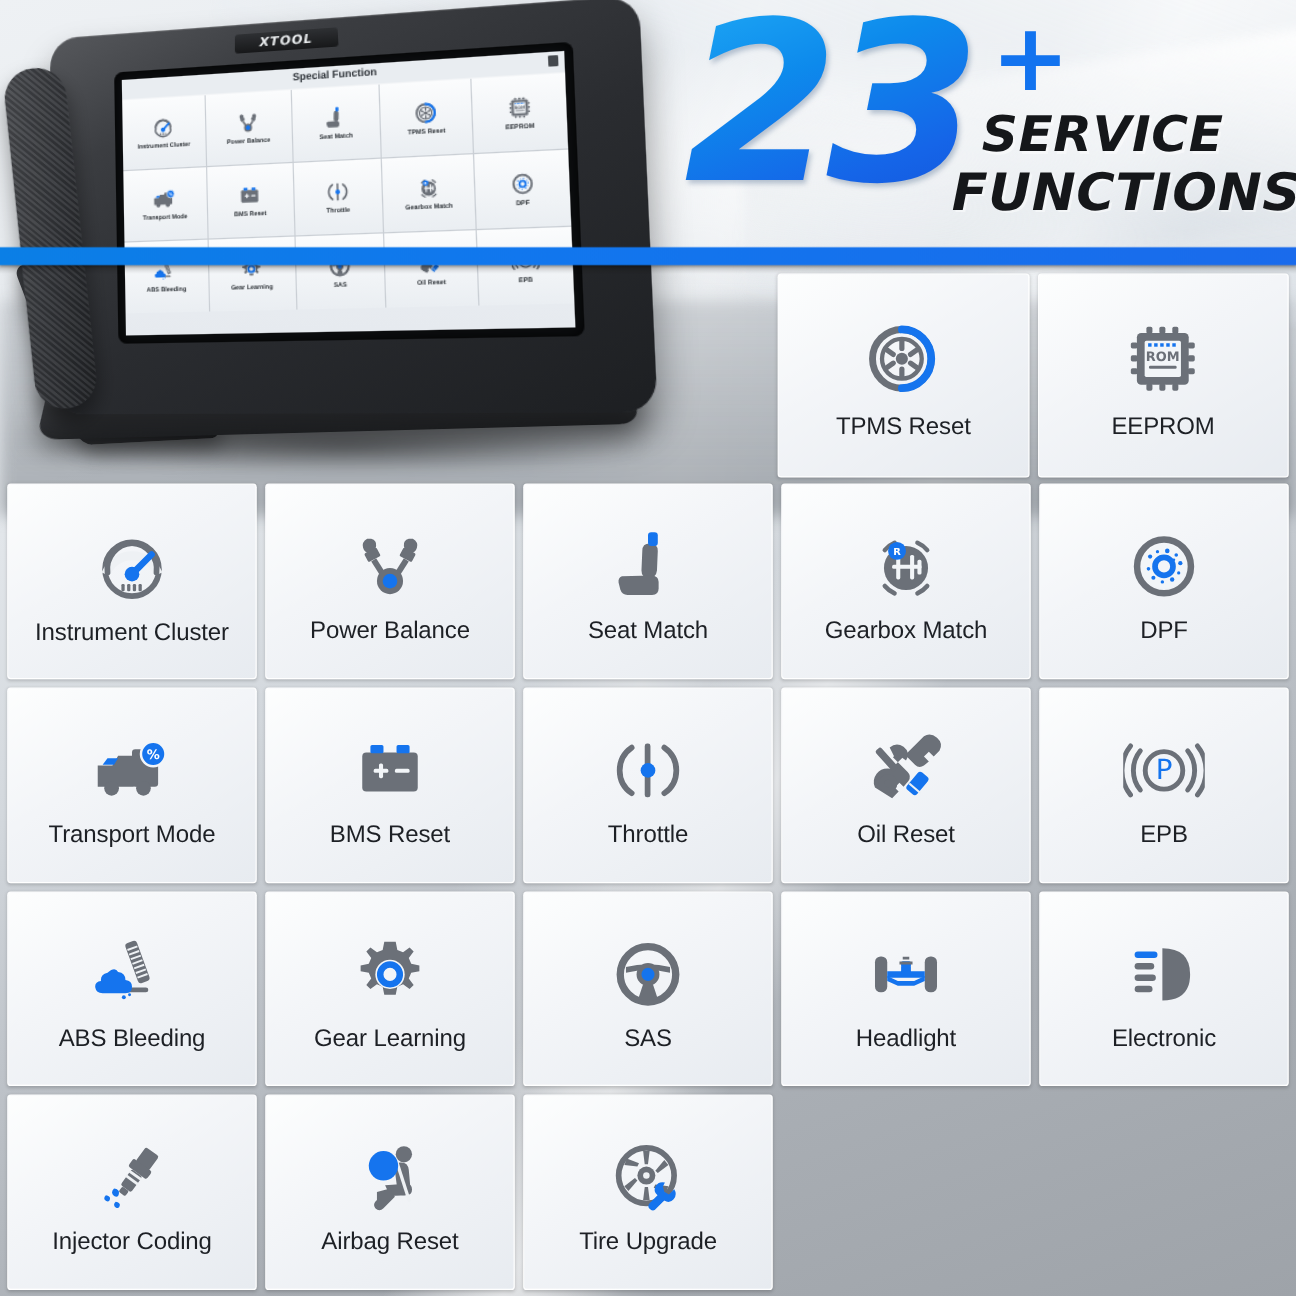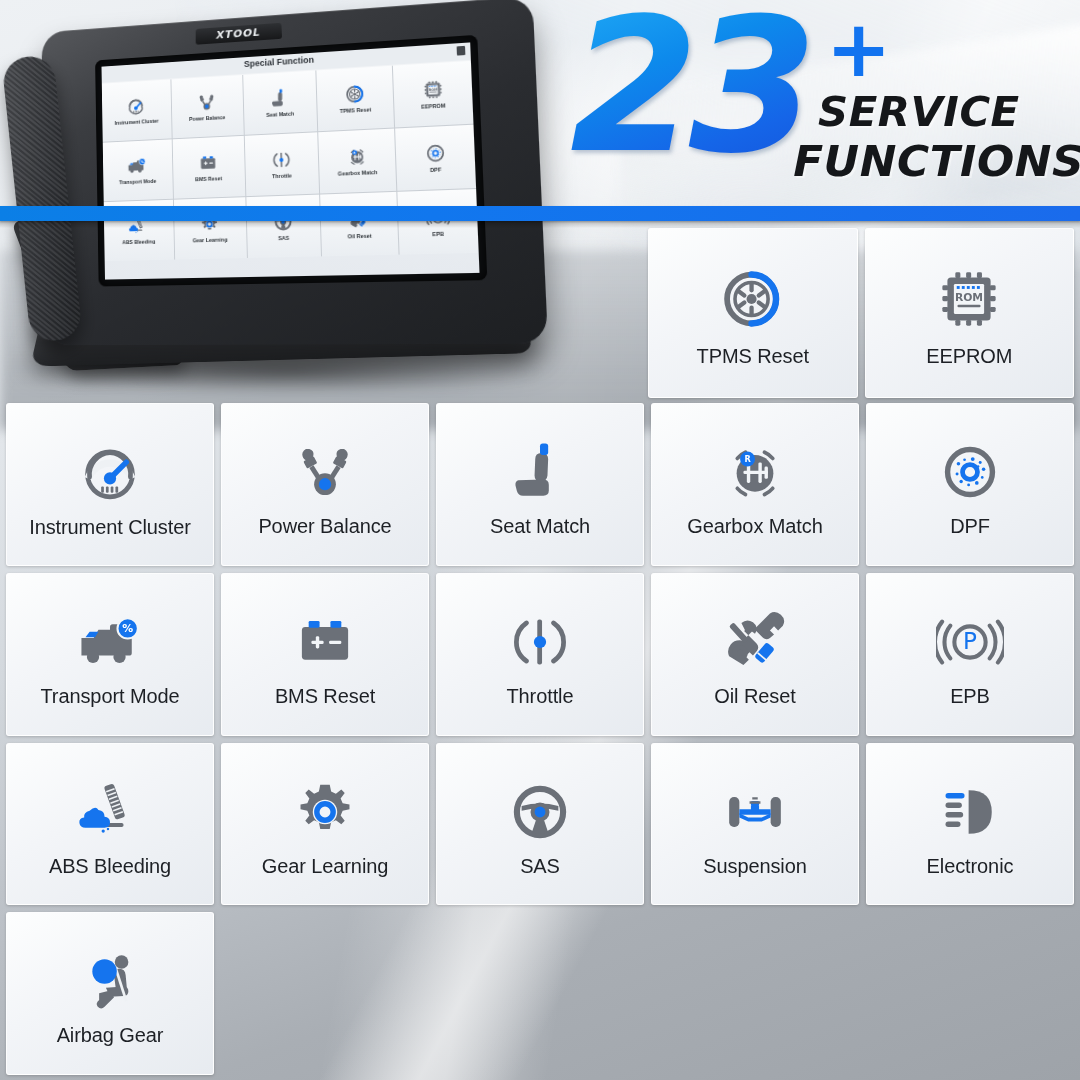--- a/index.html
+++ b/index.html
@@ -694,42 +694,81 @@
    <rect x="73" y="28" width="15" height="44" rx="7" fill="#6b7078"></rect>
    <path d="M27 46 L44 46 L44 40 L56 40 L56 46 L73 46 L73 54 L27 54 Z" fill="#1574ee"></path>
    <rect x="44" y="34" width="12" height="7" rx="2" fill="#1574ee"></rect>
    <g stroke="#6b7078" stroke-width="3.5">
               <path d="M42 36 L58 36"></path>
               <path d="M46 30 L54 30"></path>
             </g>
    <path d="M27 52 L40 58 L60 58 L73 52 L73 58 L60 64 L40 64 L27 58 Z" fill="#1574ee"></path>
           </svg>
         </div>
-        <div class="label">Suspension</div>
+        <div class="label">Headlight</div>
       </div>
       <div class="tile">
         <div class="icon">
           <svg width="68" height="68" viewBox="0 0 100 100" xmlns="http://www.w3.org/2000/svg">
             <path d="M48 18 q34 0 34 32 q0 32 -34 32 z" fill="#6b7078"></path>
    <rect x="14" y="22" width="28" height="8" rx="4" fill="#1574ee"></rect>
    <rect x="14" y="36" width="24" height="8" rx="4" fill="#6b7078"></rect>
    <rect x="14" y="50" width="26" height="8" rx="4" fill="#6b7078"></rect>
    <rect x="14" y="64" width="22" height="8" rx="4" fill="#6b7078"></rect>
           </svg>
         </div>
         <div class="label">Electronic</div>
+      </div>
+      <div class="tile">
+        <div class="icon">
+          <svg width="68" height="68" viewBox="0 0 100 100" xmlns="http://www.w3.org/2000/svg">
+            <g transform="rotate(36 50 50)">
+     <rect x="42" y="10" width="20" height="22" rx="3" fill="#6b7078"></rect>
+     <rect x="38" y="30" width="28" height="12" rx="3" fill="#6b7078"></rect>
+     <rect x="44" y="42" width="16" height="24" rx="3" fill="#6b7078"></rect>
+     <rect x="43" y="44" width="18" height="3.5" fill="#eef1f4"></rect>
+     <rect x="43" y="51" width="18" height="3.5" fill="#eef1f4"></rect>
+     <rect x="47" y="66" width="10" height="8" rx="2" fill="#6b7078"></rect>
+            </g>
+   <g fill="#1574ee">
+     <path d="M28 64 q-5 5 0 9 q5 3 6 -3 q1 -5 -6 -6z"></path>
+     <path d="M18 72 q-4 4 0 7 q4 2 5 -2 q1 -4 -5 -5z"></path>
+     <path d="M30 80 q-4 4 0 7 q4 2 5 -2 q1 -4 -5 -5z"></path>
+            </g>
+          </svg>
+        </div>
+        <div class="label">Injector Coding</div>
       </div>
       <div class="tile">
         <div class="icon">
           <svg width="68" height="68" viewBox="0 0 100 100" xmlns="http://www.w3.org/2000/svg">
             <circle cx="67" cy="22" r="10" fill="#6b7078"></circle>
    <path d="M62 32 q10 -1 11 9 l2 22 q1 8 -7 9 q-8 1 -9 -7 l-3 -23 q-1 -9 6 -10z" fill="#6b7078"></path>
    <path d="M44 60 l26 -2 q7 0 7 7 q0 7 -7 7 l-20 1 z" fill="#6b7078"></path>
    <path d="M34 68 l16 -4 l6 10 l-14 14 q-5 5 -10 0 q-4 -5 2 -10z" fill="#6b7078"></path>
    <path d="M58 30 L74 80" stroke="#eef1f4" stroke-width="4" fill="none"></path>
    <circle cx="42" cy="36" r="18" fill="#1574ee"></circle>
           </svg>
         </div>
-        <div class="label">Airbag Gear</div>
+        <div class="label">Airbag Reset</div>
+      </div>
+      <div class="tile">
+        <div class="icon">
+          <svg width="68" height="68" viewBox="0 0 100 100" xmlns="http://www.w3.org/2000/svg">
+            <circle cx="48" cy="48" r="34" fill="none" stroke="#6b7078" stroke-width="7"></circle>
+   <circle cx="48" cy="48" r="11" fill="#6b7078"></circle>
+   <circle cx="48" cy="48" r="4" fill="#eef1f4"></circle>
+   <g fill="#6b7078">
+     <path d="M44 18 h8 l-2 16 h-4z"></path>
+              <path d="M70 29 l5 6 -13 10 -3 -3z"></path>
+     <path d="M75 61 l-3 8 -15 -6 2 -4z"></path>
+              <path d="M52 78 h-8 l2 -16 h4z"></path>
+     <path d="M26 67 l-5 -6 13 -10 3 3z"></path>
+              <path d="M21 35 l3 -8 15 6 -2 4z"></path>
+            </g>
+   <path d="M84 54 q-10 -2 -14 6 q-4 8 3 13 l-12 12 q-4 5 1 9 q5 4 9 -1 l12 -12 q8 5 14 -2 q6 -7 1 -15 l-8 8 -7 -4 -2 -8z" fill="#1574ee" transform="translate(-8,4) scale(.82) translate(12,10)"></path>
+          </svg>
+        </div>
+        <div class="label">Tire Upgrade</div>
       </div>
     </div>
 
 </div>
 
 </body></html>

